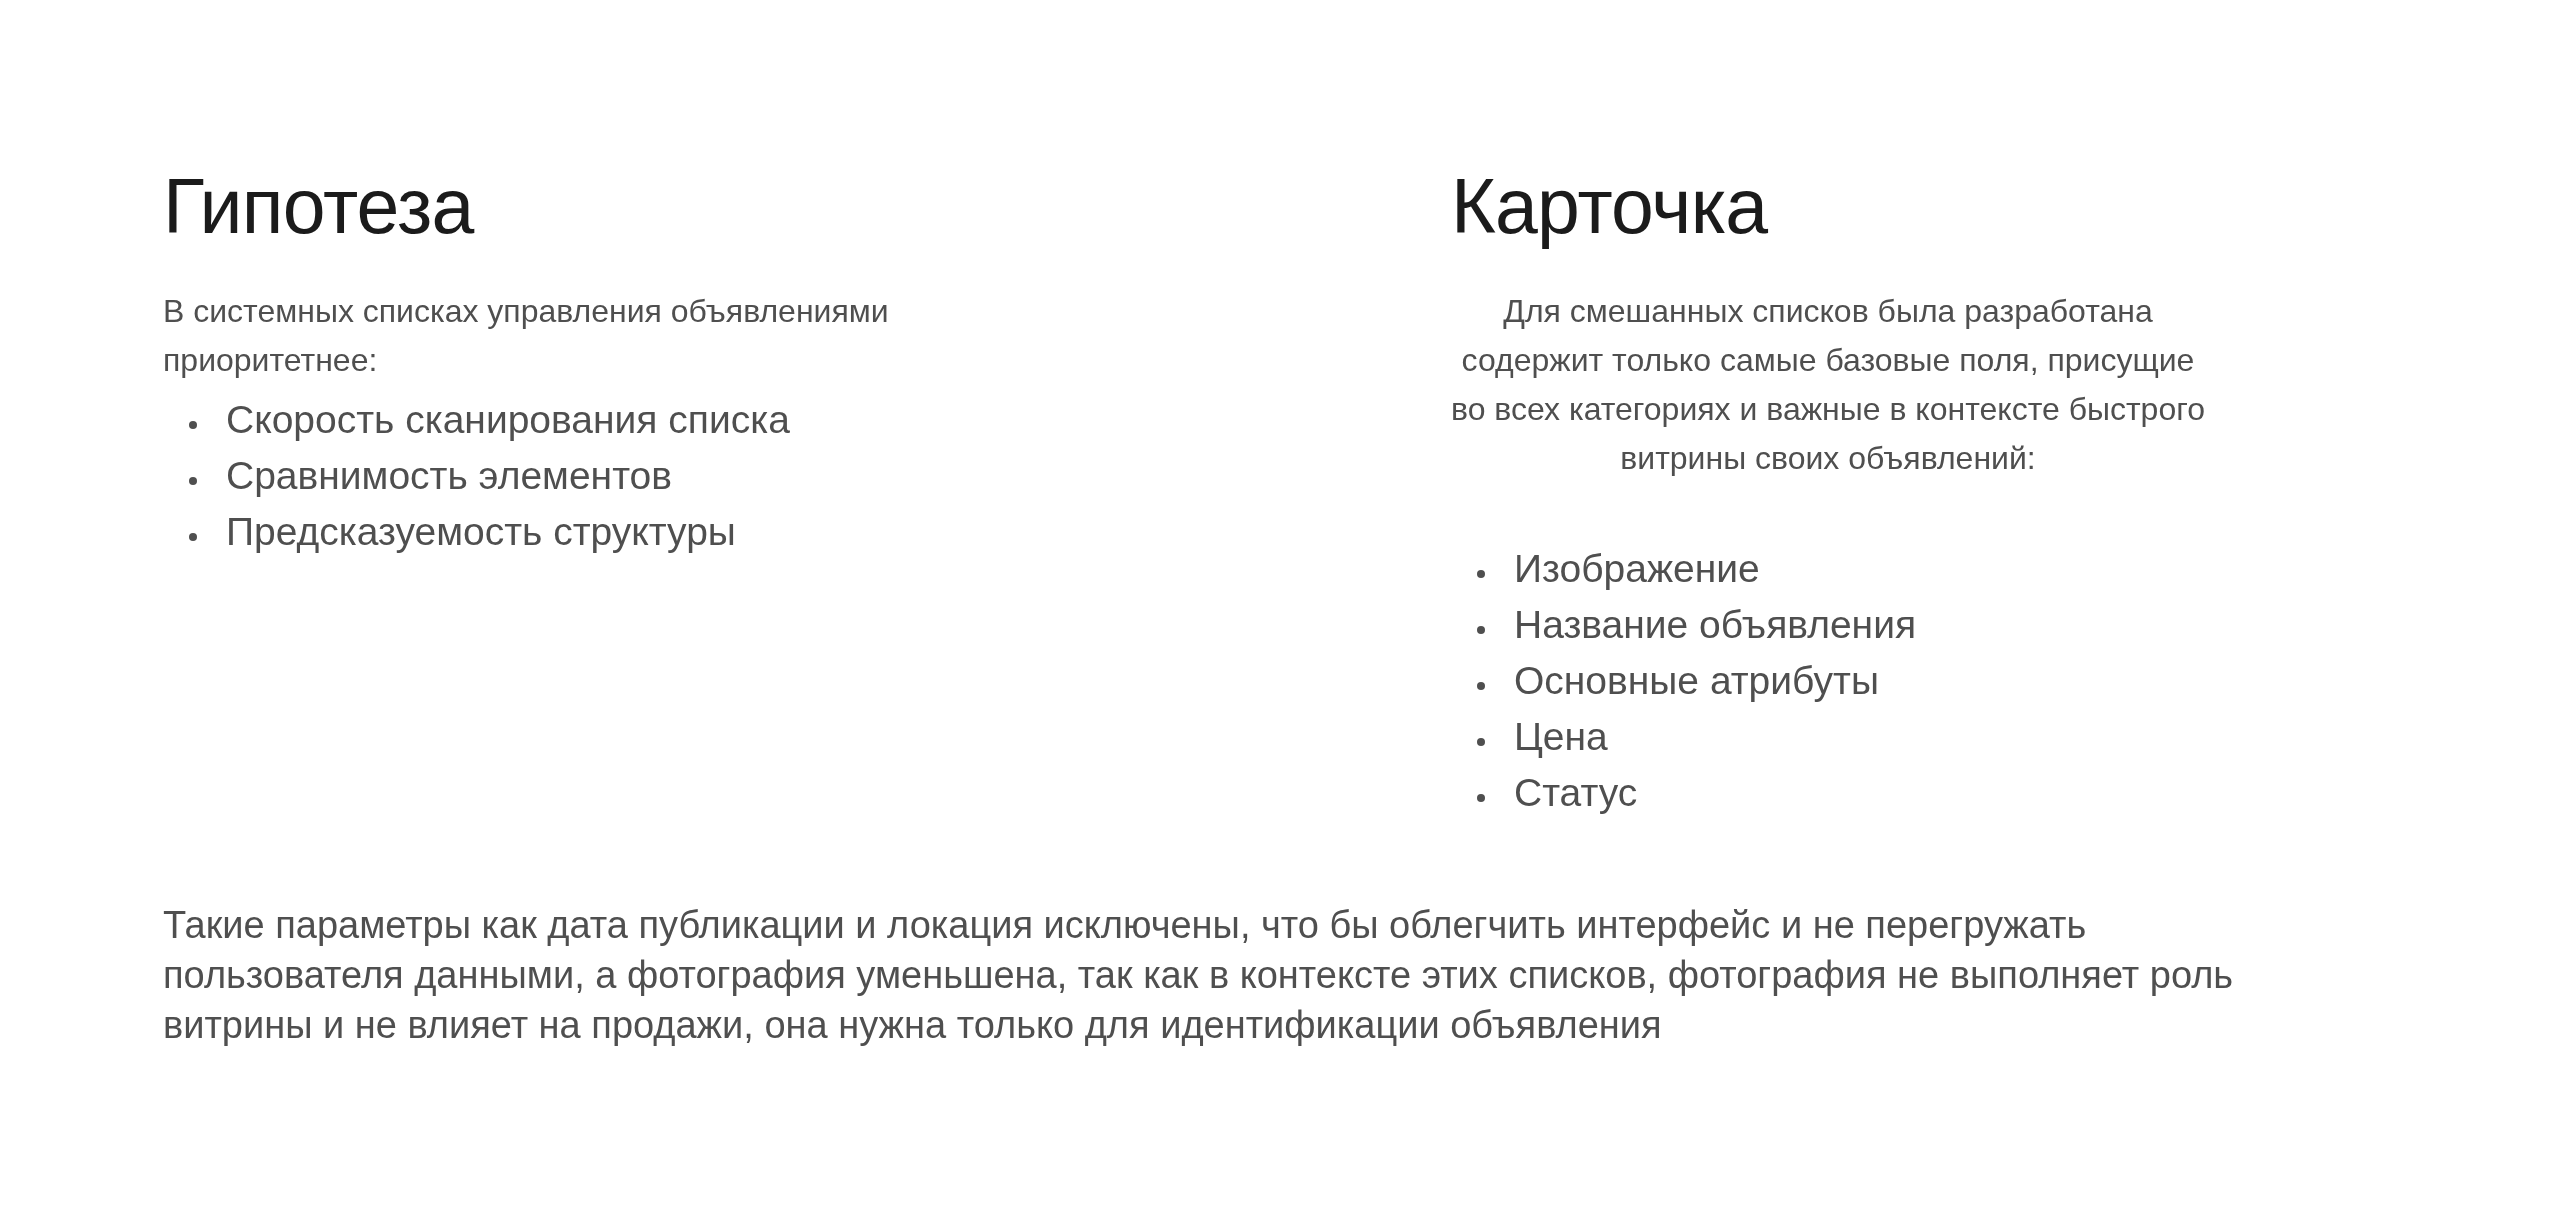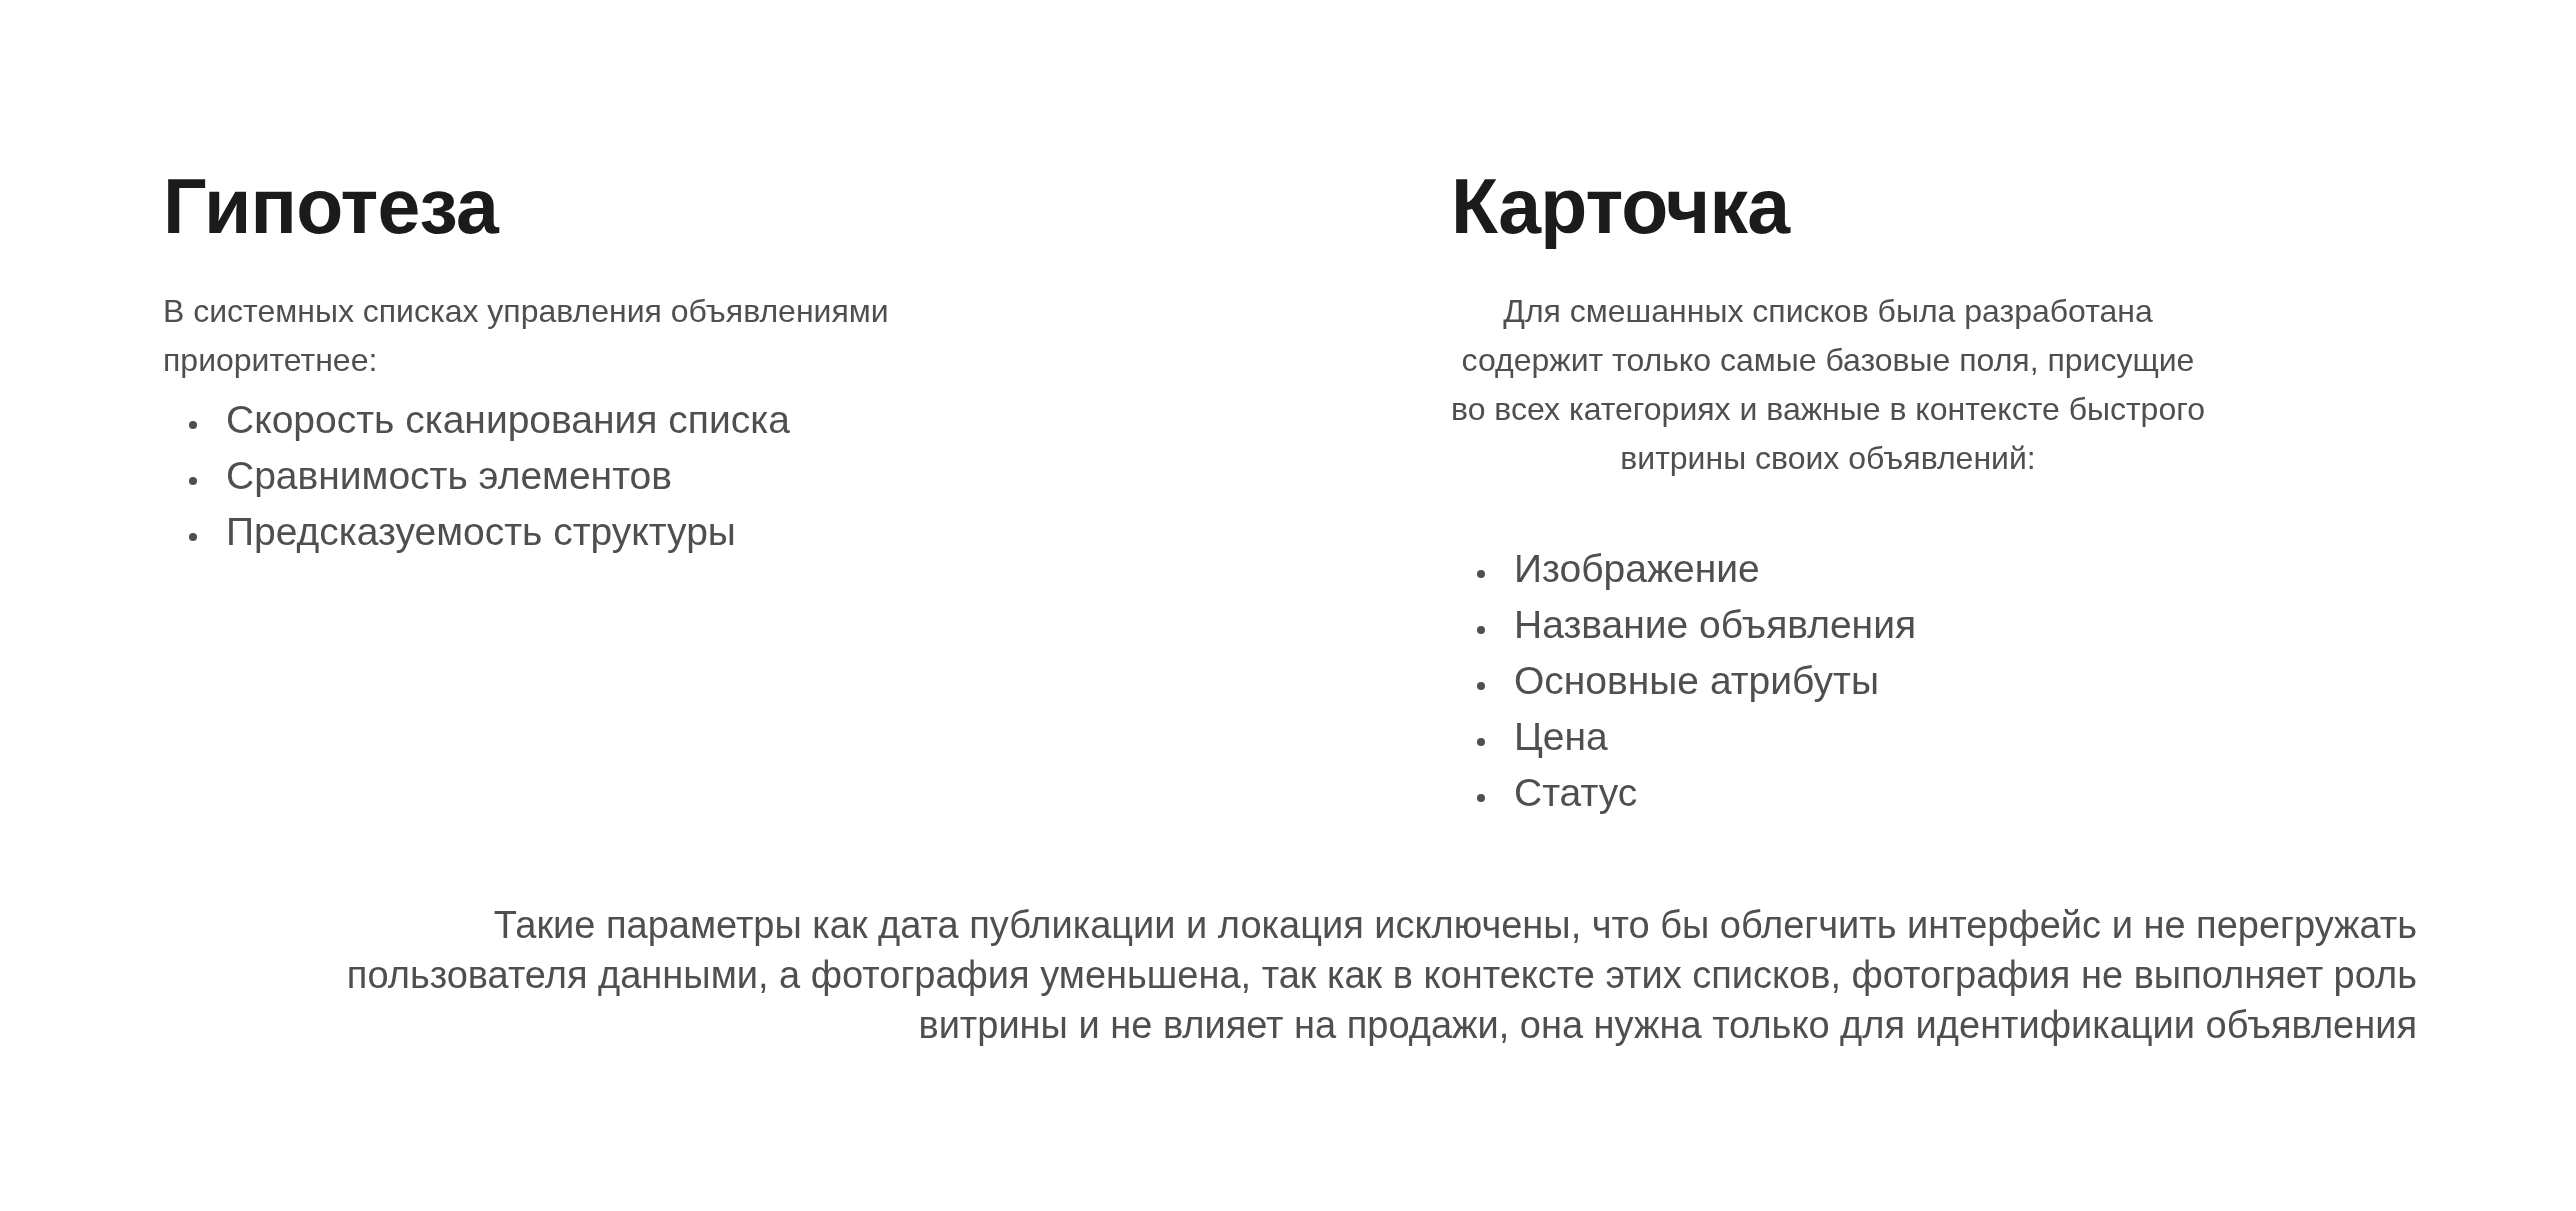--- a/index.html
+++ b/index.html
@@ -21,21 +21,21 @@
   .col-left { left: 163px; width: 1167px; }
   .col-right { left: 1451px; width: 1047px; }
 
   .heading {
     position: absolute;
     left: 0;
     top: 158px;
     margin: 0;
     font-size: 77px;
     line-height: 97px;
-    font-weight: 700;
+    font-weight: 400;
     color: #1b1b1b;
     letter-spacing: -0.8px;
     white-space: nowrap;
   }
   .para {
     position: absolute;
     left: 0;
     margin: 0;
     font-size: 32px;
     line-height: 49px;
@@ -76,21 +76,20 @@
   }
   .bottom {
     position: absolute;
     left: 163px;
     top: 900px;
     width: 2254px;
     margin: 0;
     font-size: 38px;
     line-height: 50px;
     color: #4f4f4f;
-    text-align: right;
   }
   .bottom .line {
     display: block;
     white-space: nowrap;
   }
 </style>
 </head>
 <body>
 
 <section class="col col-left">

